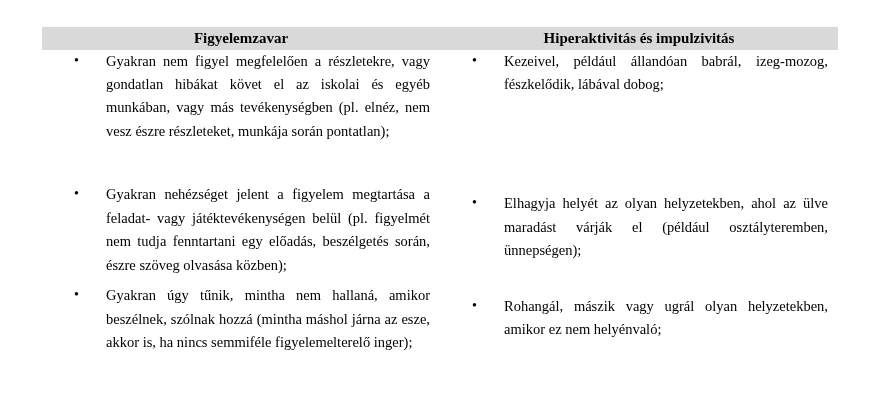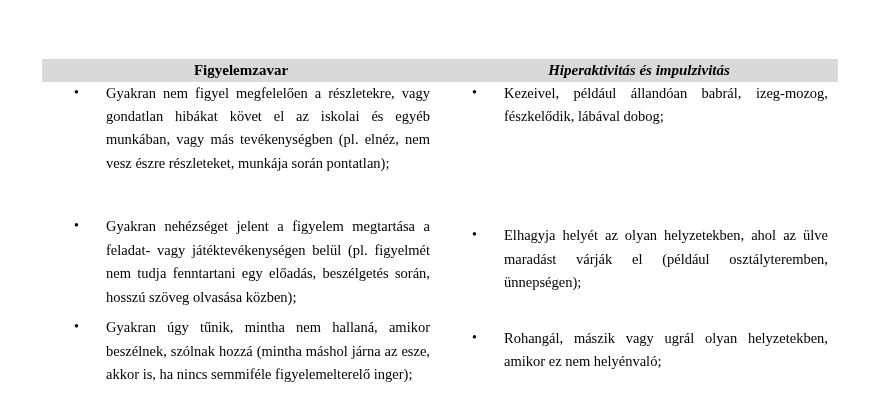--- a/index.html
+++ b/index.html
@@ -18,41 +18,39 @@
     position: relative;
     width: 880px;
     height: 405px;
     box-sizing: border-box;
     padding: 27px 42px 0 42px;
   }
   table.dsm-table {
     width: 796px;
     border-collapse: collapse;
     table-layout: fixed;
-    margin-top: 32px;
   }
   table.dsm-table th,
   table.dsm-table td {
     vertical-align: top;
     padding: 0;
   }
   thead th {
     background: #d9d9d9;
     text-align: center;
     font-weight: bold;
     font-size: 15px;
     line-height: 1.5;
     padding: 3px 0 4px 0;
   }
   thead th.col-left {
     width: 398px;
   }
   thead th.col-right {
     width: 398px;
-    font-style: italic;
   }
   tbody td {
     padding-top: 4px;
   }
   ul.symptoms {
     list-style: none;
     margin: 0;
     padding: 0;
   }
   ul.symptoms li {
@@ -103,21 +101,21 @@
     <tbody>
       <tr>
         <td class="left-cell">
           <ul class="symptoms">
             <li class="lg-gap">
               <span class="bullet">•</span>
               <span>Gyakran nem figyel megfelelően a részletekre, vagy gondatlan hibákat követ el az iskolai és egyéb munkában, vagy más tevékenységben (pl. elnéz, nem vesz észre részleteket, munkája során pontatlan);</span>
             </li>
             <li class="sm-gap">
               <span class="bullet">•</span>
-              <span>Gyakran nehézséget jelent a figyelem megtartása a feladat- vagy játéktevékenységen belül (pl. figyelmét nem tudja fenntartani egy előadás, beszélgetés során, hosszú szöveg olvasása közben);</span>
+              <span>Gyakran nehézséget jelent a figyelem megtartása a feladat- vagy játéktevékenységen belül (pl. figyelmét nem tudja fenntartani egy előadás, beszélgetés során, észre szöveg olvasása közben);</span>
             </li>
             <li>
               <span class="bullet">•</span>
               <span>Gyakran úgy tűnik, mintha nem hallaná, amikor beszélnek, szólnak hozzá (mintha máshol járna az esze, akkor is, ha nincs semmiféle figyelemelterelő inger);</span>
             </li>
           </ul>
         </td>
         <td class="right-cell">
           <ul class="symptoms">
             <li class="gap-1">

